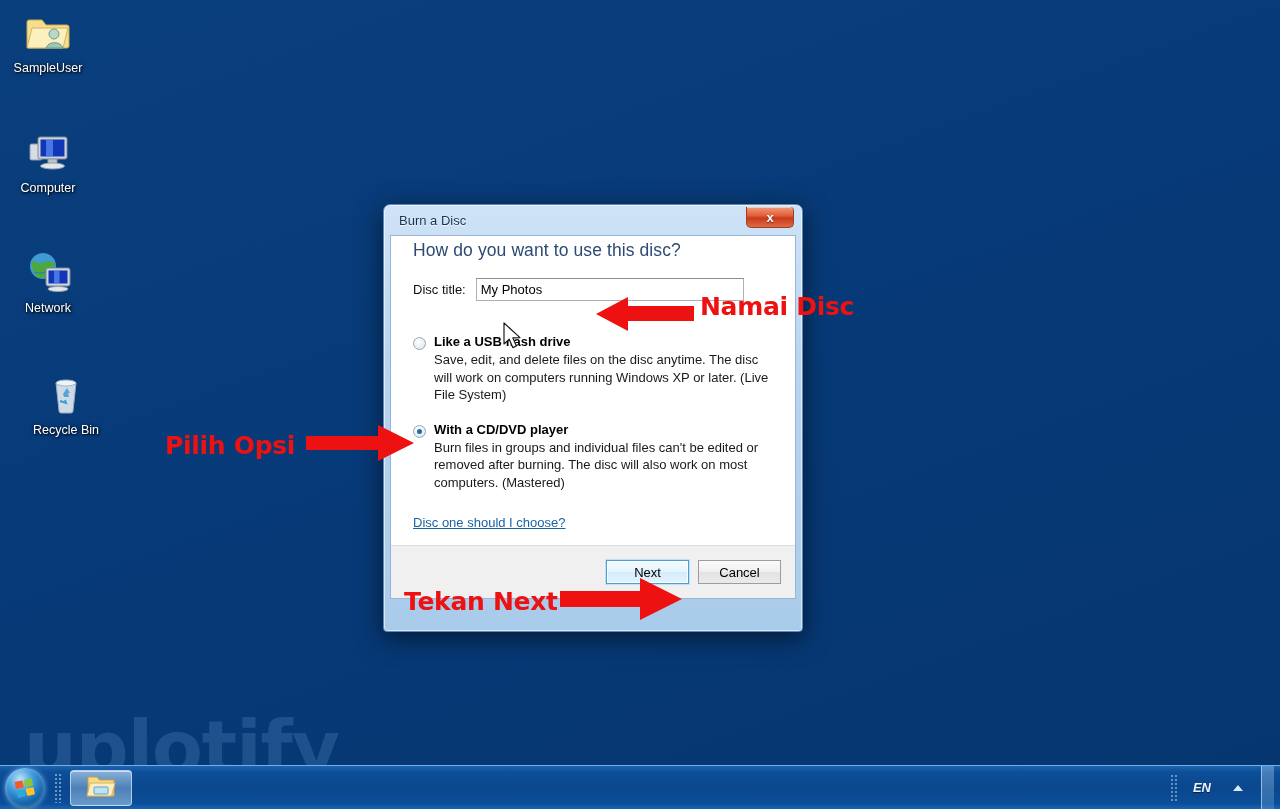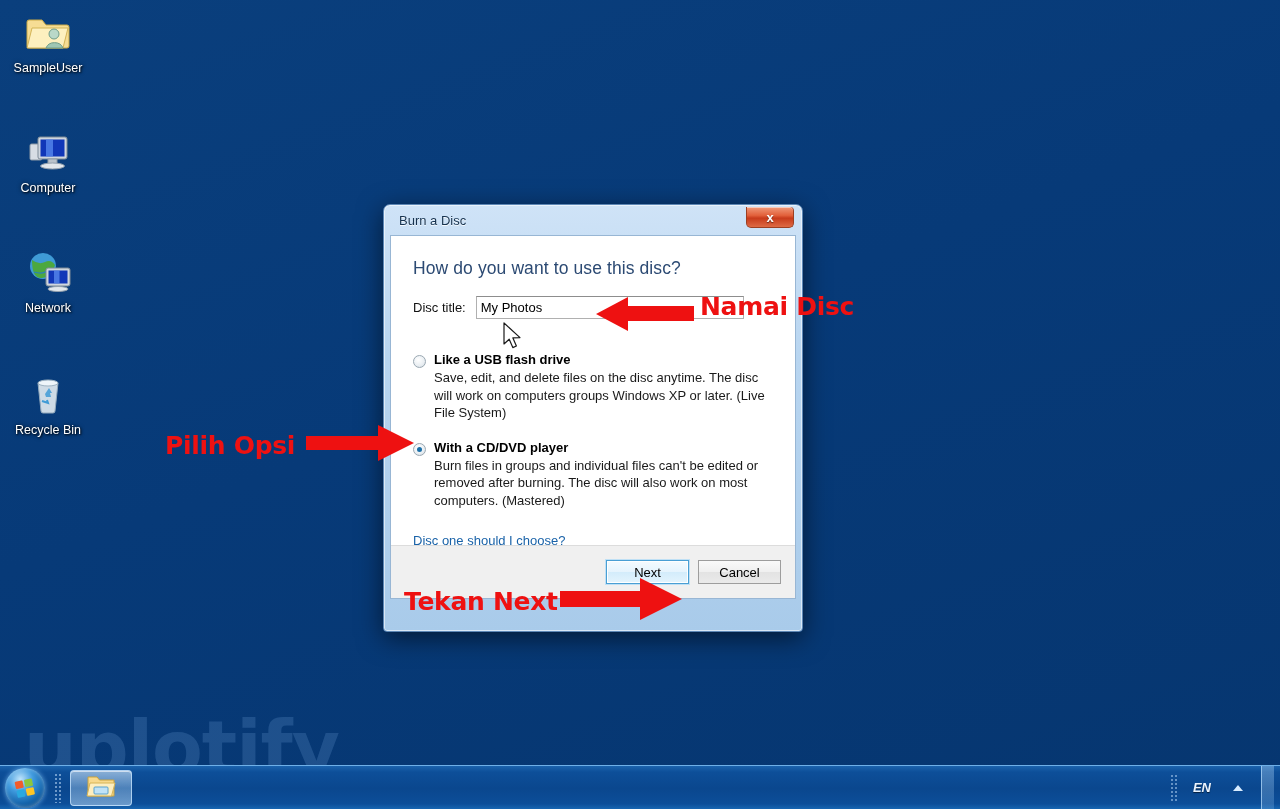--- a/index.html
+++ b/index.html
@@ -98,21 +98,21 @@
   }
 
   #dlg-body {
     background: #ffffff;
     height: 364px;
     border: 1px solid #98b6d4;
     position: relative;
     overflow: hidden;
   }
 
-  #dlg-content { padding: 22px 22px 0 22px; }
+  #dlg-content { padding: 4px 22px 0 22px; }
 
   #heading {
     font-size: 17.5px;
     color: #2c4a73;
     margin-bottom: 17px;
     letter-spacing: .1px;
   }
 
   
   #title-row {
@@ -339,21 +339,21 @@
         <path d="M10 24 q9 3 14 -2" stroke="#2a7fb8" stroke-width="1.2" fill="none"></path>
         <rect x="22" y="20" width="24" height="18" rx="2" fill="#cfd6de" stroke="#7d8a97"></rect>
         <rect x="24.5" y="22.5" width="19" height="13" fill="#1137b8"></rect>
         <path d="M30 22.5 h5.5 v13 H30z" fill="#5b8ef2" opacity=".75"></path>
         <ellipse cx="34" cy="41" rx="10" ry="2.5" fill="#e2e7ec" stroke="#93a0ad"></ellipse>
       </svg>
     </div>
     <span class="lbl">Network</span>
   </div>
 
-  <div class="desk-icon" style="left:2px; top:370px;">
+  <div class="desk-icon" style="left:20px; top:370px;">
     <div class="glyph">
       <svg width="48" height="48" viewBox="0 0 48 48">
         <path d="M14 13 h20 l-3 28 a2 2 0 0 1 -2 2 H19 a2 2 0 0 1 -2 -2z" fill="#dfe9f0" stroke="#9fb3c2" stroke-width="1" opacity=".92"></path>
         <ellipse cx="24" cy="13" rx="10" ry="3" fill="#eef5fa" stroke="#9fb3c2"></ellipse>
         <path d="M21 24 l4 -6 3 5 -2 0 1 4 -5 0z" fill="#3f9bd6" opacity=".85"></path>
         <path d="M18 31 l6 2 -1 -3" stroke="#3f9bd6" stroke-width="2" fill="none"></path>
       </svg>
     </div>
     <span class="lbl">Recycle Bin</span>
   </div>
@@ -371,21 +371,21 @@
         <div id="heading">How do you want to use this disc?</div>
 
         <div id="title-row">
           <span id="disc-title-label">Disc title:</span>
           <input id="disc-title-input" type="text" value="My Photos" style="">
         </div>
 
         <div class="opt">
           <span class="radio"></span>
           <div class="opt-title">Like a USB flash drive</div>
-          <div class="opt-desc">Save, edit, and delete files on the disc anytime. The disc will work on computers groups Windows XP or later. (Live File System)</div>
+          <div class="opt-desc">Save, edit, and delete files on the disc anytime. The disc will work on computers running Windows XP or later. (Live File System)</div>
         </div>
 
         <div class="opt" style="margin-top:18px;">
           <span class="radio checked"></span>
           <div class="opt-title">With a CD/DVD player</div>
           <div class="opt-desc">Burn files in groups and individual files can't be edited or removed after burning. The disc will also work on most computers. (Mastered)</div>
         </div>
 
         <a id="help-link">Disc one should I choose?</a>
       </div>

